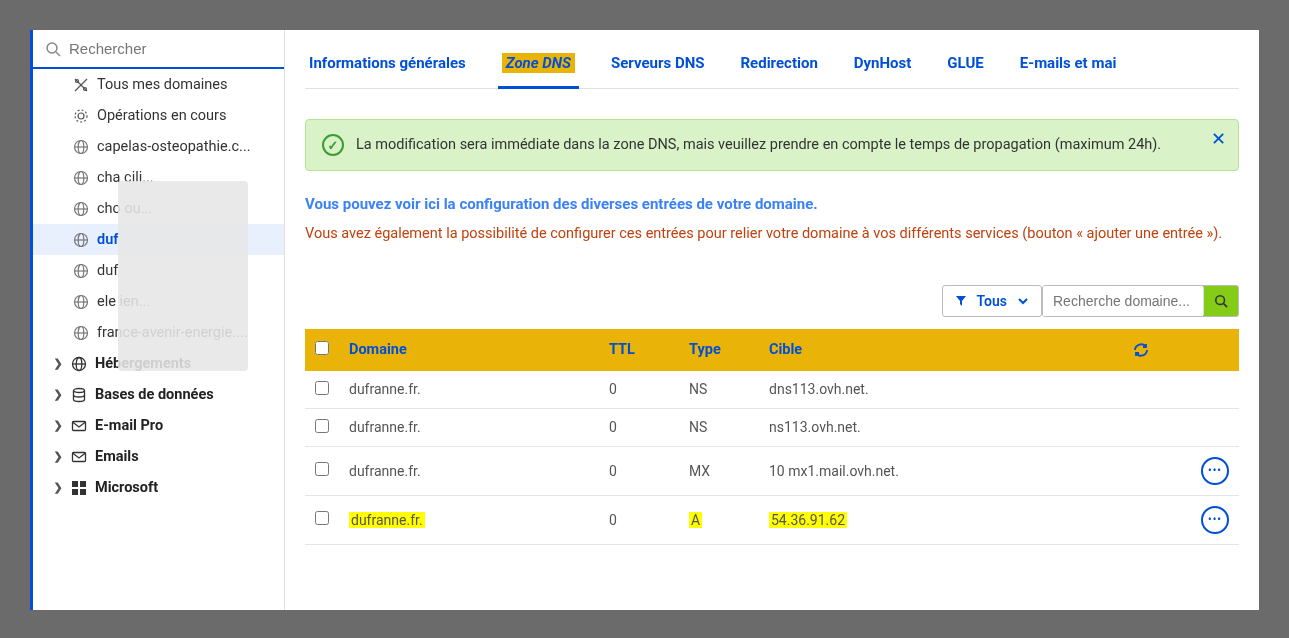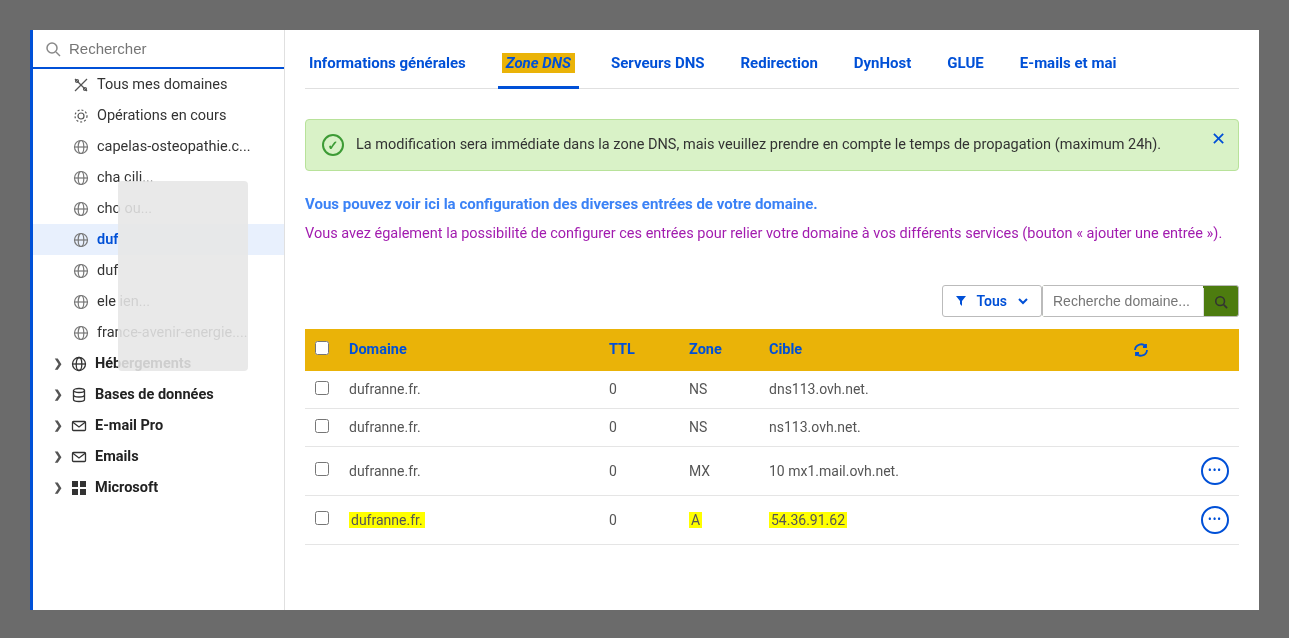--- a/index.html
+++ b/index.html
@@ -24,24 +24,24 @@
 .main { flex: 1; padding: 0 20px; overflow: hidden; }
 .tabs { display: flex; gap: 28px; padding: 18px 0 0 0; border-bottom: 1px solid #e0e0e0; font-weight: 700; font-size: 15px; }
 .tab { color: #0050d7; padding: 6px 4px 14px; cursor: pointer; white-space: nowrap; position: relative; }
 .tab.active { border-bottom: 3px solid #0050d7; margin-bottom: -1px; }
 .tab.active .hl { background: #eab308; padding: 1px 4px; font-style: italic; }
 .alert { background: #d9f2c7; border: 1px solid #b8e29a; border-radius: 4px; padding: 14px 16px; margin-top: 30px; display: flex; align-items: flex-start; gap: 12px; position: relative; color: #333; }
 .alert-text { line-height: 1.5; font-size: 14.5px; }
 .alert-close { position: absolute; top: 8px; right: 12px; color: #0050d7; cursor: pointer; font-size: 18px; }
 .check-circle { width: 22px; height: 22px; border: 2px solid #3d9b35; border-radius: 50%; display: flex; align-items: center; justify-content: center; color: #3d9b35; flex-shrink: 0; font-size: 13px; font-weight: bold; }
 .desc-strong { font-weight: 700; margin-top: 24px; font-size: 15px; color: #3b82f6; }
-.desc-normal { margin-top: 10px; font-size: 14.5px; line-height: 1.5; color: #a21caf; }
+.desc-normal { margin-top: 10px; font-size: 14.5px; line-height: 1.5; color: #c2410c; }
 .table-controls { display: flex; justify-content: flex-end; margin-top: 40px; }
 .filter-btn { border: 1px solid #bbb; border-radius: 3px; padding: 7px 12px; display: flex; align-items: center; gap: 10px; color: #0050d7; font-weight: 600; font-size: 14px; cursor: pointer; background: #fff; }
-.search-domain { border: 1px solid #bbb; border-radius: 3px; display: flex; align-items: flex-end; background: #4d7c0f; }
+.search-domain { border: 1px solid #bbb; border-radius: 3px; display: flex; align-items: center; background: #84cc16; }
 .search-domain input { border: none; outline: none; padding: 7px 10px; font-size: 14px; width: 160px; color: #555; }
 .search-domain .sbtn { padding: 7px 10px; border-left: 1px solid #ddd; color: #333; cursor: pointer; }
 .dns-table { width: 100%; margin-top: 12px; border-collapse: collapse; }
 .dns-table thead tr { background: #eab308; }
 .dns-table th { text-align: left; padding: 12px 10px; font-weight: 700; color: #0050d7; font-size: 14.5px; }
 .dns-table th:first-child, .dns-table td:first-child { width: 30px; text-align: center; }
 .dns-table td { padding: 10px; border-bottom: 1px solid #e5e5e5; font-size: 14px; color: #555; vertical-align: middle; }
 .dns-table td .hl { background: #ffff00; padding: 0 2px; }
 .refresh-col { text-align: right; }
 .actions-btn { width: 28px; height: 28px; border: 2px solid #0050d7; border-radius: 50%; display: inline-flex; align-items: center; justify-content: center; color: #0050d7; cursor: pointer; font-weight: bold; letter-spacing: 1px; font-size: 10px; }
@@ -262,21 +262,21 @@
         </span>
       </div>
     </div>
 
     <table class="dns-table">
       <thead>
         <tr>
           <th><input type="checkbox" style=""></th>
           <th class="col-domain">Domaine</th>
           <th class="col-ttl">TTL</th>
-          <th class="col-type">Zone</th>
+          <th class="col-type">Type</th>
           <th>Cible</th>
           <th class="refresh-col"><span><svg width="16" height="16" viewBox="0 0 16 16" fill="none" stroke="#0050d7" stroke-width="1.8">
                   <path d="M2 8 A6 6 0 0 1 13 5 M14 8 A6 6 0 0 1 3 11"></path>
                   <path d="M13 2 L13 5 L10 5 M3 14 L3 11 L6 11"></path>
                 </svg></span></th>
         </tr>
       </thead>
       <tbody id="dns-tbody">
           <tr>
             <td><input type="checkbox" style=""></td>

